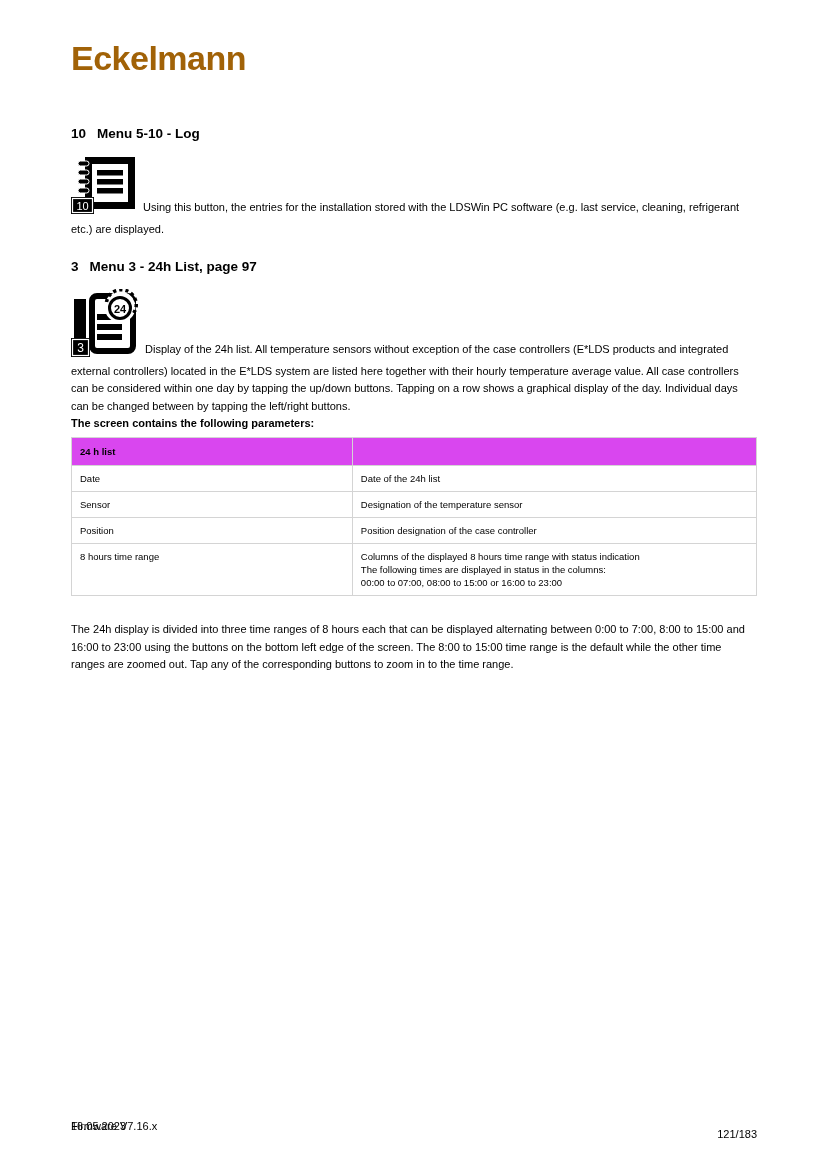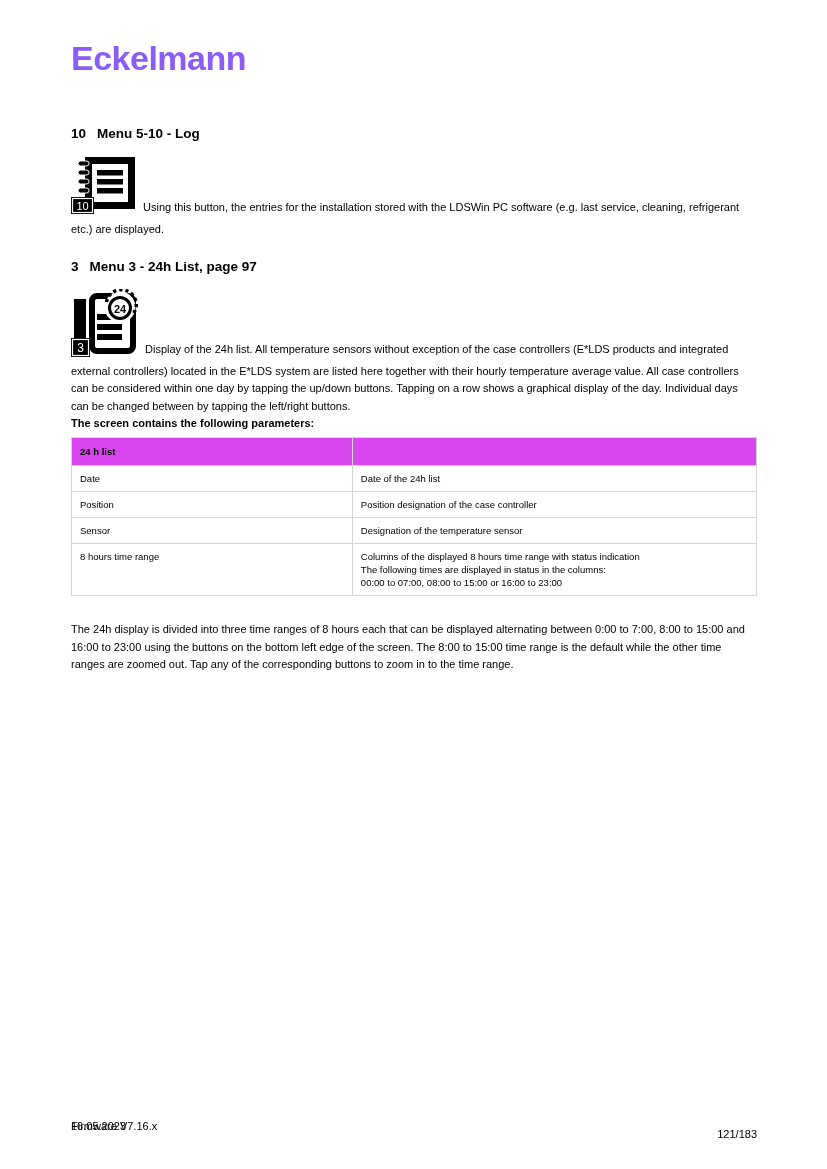--- a/index.html
+++ b/index.html
@@ -11,21 +11,21 @@
     color: #111111;
     overflow: hidden;
   }
   .page {
     position: absolute; inset: 0;
     padding: 38px 70px 0 71px;
   }
   .logo {
     font-size: 34px;
     font-weight: bold;
-    color: #8b5cf6;
+    color: #a16207;
     letter-spacing: -0.5px;
     line-height: 40px;
   }
   .section-heading {
     font-size: 13.5px;
     font-weight: bold;
     color: #000000;
     line-height: 18px;
   }
   .section-heading .h-num { display: inline-block; margin-right: 11px; }
@@ -142,26 +142,26 @@
     <tbody>
         <tr class="head">
       <th class="col-name">24 h list</th>
       <th></th>
     </tr>
     <tr>
       <td class="col-name">Date</td>
       <td>Date of the 24h list</td>
     </tr>
     <tr>
+      <td class="col-name">Sensor</td>
+      <td>Designation of the temperature sensor</td>
+    </tr>
+    <tr>
       <td class="col-name">Position</td>
       <td>Position designation of the case controller</td>
-    </tr>
-    <tr>
-      <td class="col-name">Sensor</td>
-      <td>Designation of the temperature sensor</td>
     </tr>
     <tr>
       <td class="col-name" style="vertical-align:top;">8 hours time range</td>
       <td>
         <div>Columns of the displayed 8 hours time range with status indication</div>
         <div>The following times are displayed in status in the columns:</div>
         <div>00:00 to 07:00, 08:00 to 15:00 or 16:00 to 23:00</div>
       </td>
     </tr>
   </tbody>

